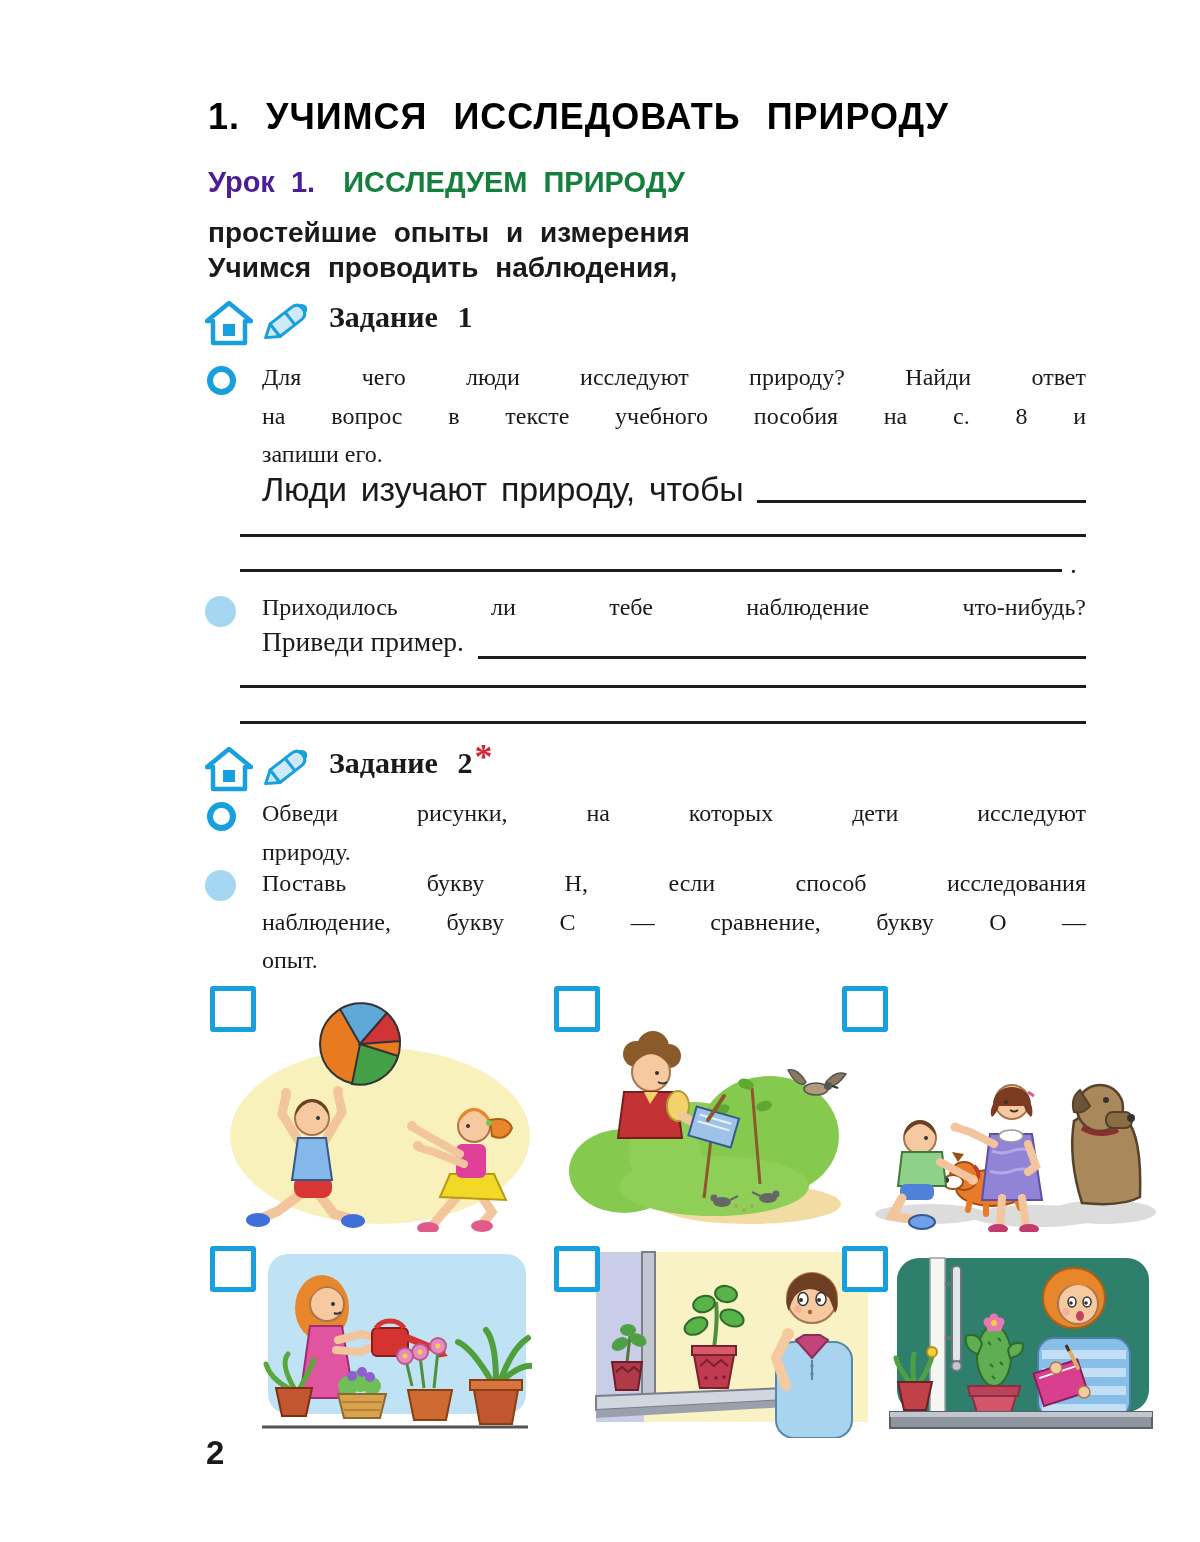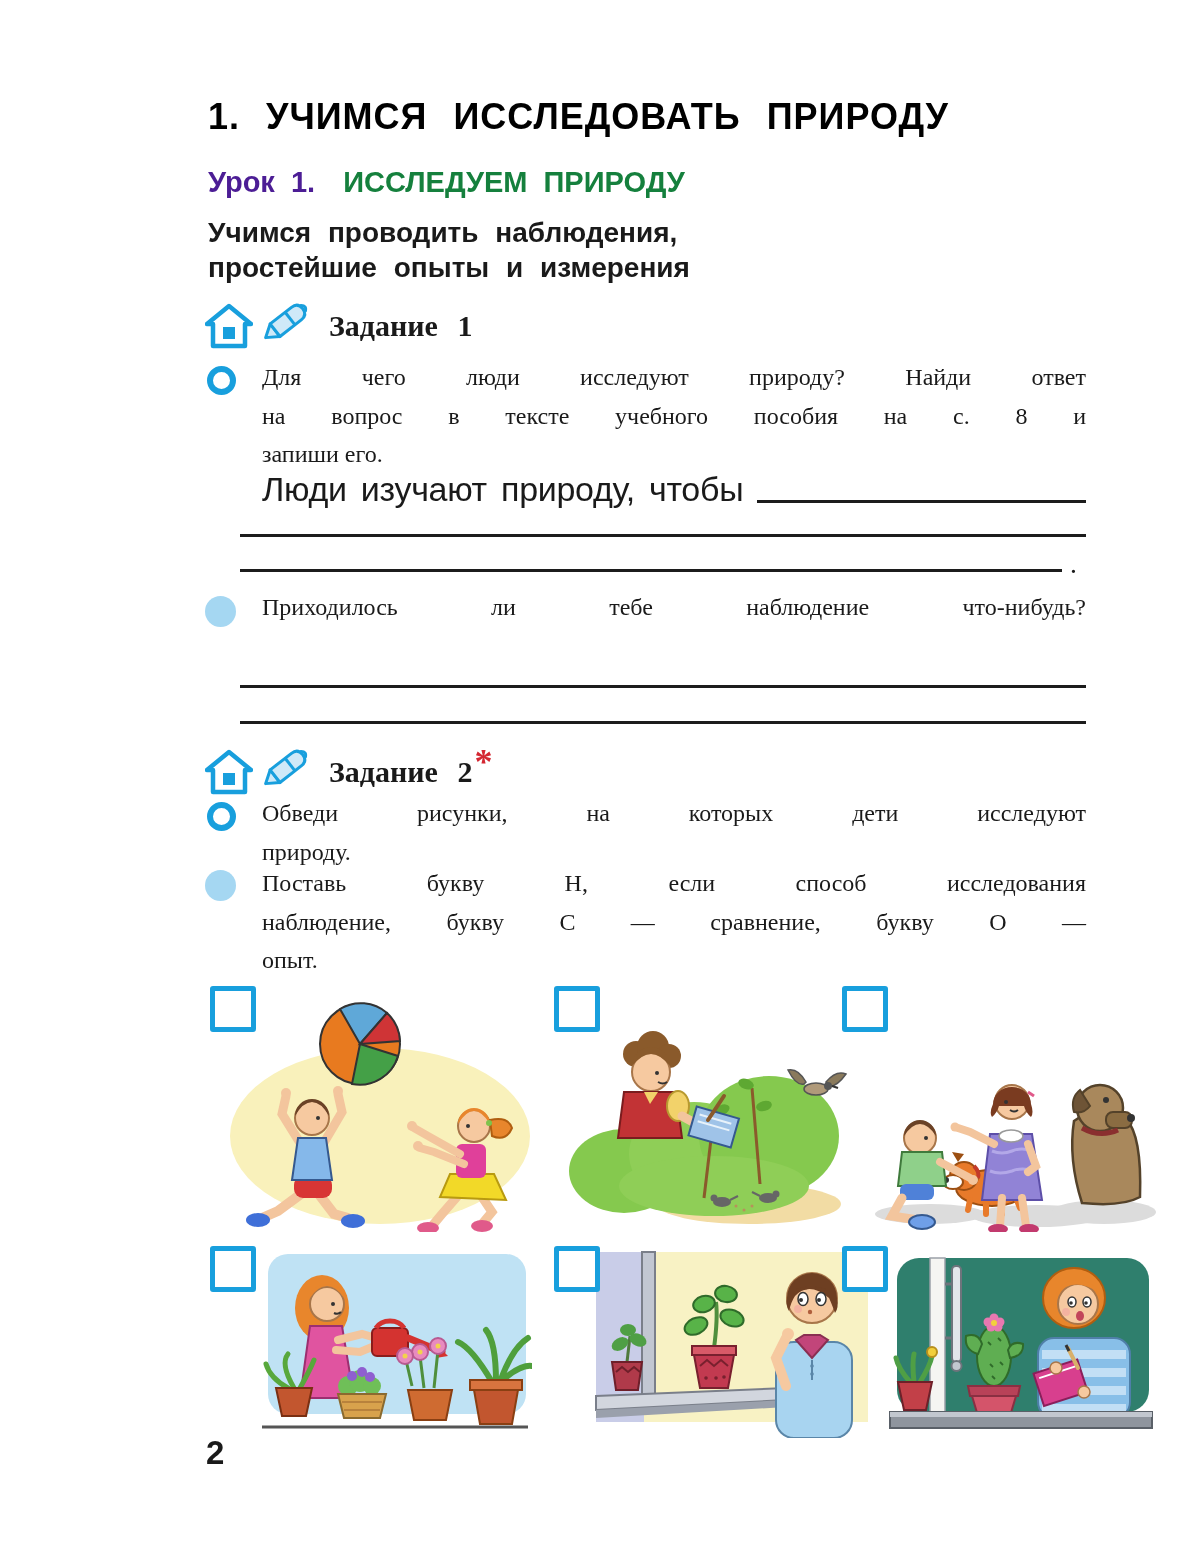--- a/index.html
+++ b/index.html
@@ -11,21 +11,21 @@
            font:bold 36px/1.15 "Liberation Sans",sans-serif;color:#000000;
            word-spacing:15px;letter-spacing:1px;}
   .lesson{position:absolute;left:208px;top:166px;
           font:bold 29px "Liberation Sans",sans-serif;word-spacing:8px;}
   .lesson-label{color:#4c1d95;}
   .lesson-title{color:#15803d;margin-left:12px;}
   .subtitle{position:absolute;left:208px;top:215px;
             font:bold 28px/35px "Liberation Sans",sans-serif;word-spacing:9px;}
 
   
-  .task-head{position:absolute;left:205px;display:flex;align-items:center;}
+  .task-head{position:absolute;left:205px;display:flex;align-items:flex-start;}
   .task-head svg{flex:0 0 auto;}
   .pen{margin-left:6px;}
   .task-title{font:bold 30px "Liberation Serif",serif;margin-left:14px;word-spacing:12px;}
   .star{color:#d42732;font:bold 36px "Liberation Serif",serif;position:relative;top:-10px;left:2px;}
 
   
   .bullet-o{position:absolute;width:17px;height:17px;border:6px solid #189fdd;border-radius:50%;background:#fff;}
   .bullet-f{position:absolute;width:31px;height:31px;border-radius:50%;background:#a5d7f2;}
 
   
@@ -54,22 +54,22 @@
 <body>
 
 <div class="page">
 
   <h1 class="chapter">1. УЧИМСЯ ИССЛЕДОВАТЬ ПРИРОДУ</h1>
   <div class="lesson">
     <span class="lesson-label">Урок 1.</span>
     <span class="lesson-title">ИССЛЕДУЕМ ПРИРОДУ</span>
   </div>
   <div class="subtitle">
+    <div>простейшие опыты и измерения</div>
     <div>Учимся проводить наблюдения,</div>
-    <div>простейшие опыты и измерения</div>
   </div>
 
   <div class="task-head" style="top:300px;">
     <svg width="48" height="46" viewBox="0 0 48 46">
       <path d="M24 3 L46 21 L40 21 L40 43 L8 43 L8 21 L2 21 Z" fill="#ffffff" stroke="#189fdd" stroke-width="4.5" stroke-linejoin="round"></path>
       <rect x="18" y="24" width="12" height="12" fill="#189fdd"></rect>
     </svg>
     <svg class="pen" width="56" height="52" viewBox="0 0 56 52">
       <g transform="rotate(-38 28 26)" fill="#cfe9f8" stroke="#189fdd" stroke-width="3" stroke-linejoin="round">
         <path d="M4 22 L16 14 L16 30 Z"></path>
@@ -91,20 +91,24 @@
   <div class="ansrow" style="top:470px;">
     <span class="pre sans-c">Люди изучают природу, чтобы</span>
     <span class="fill"></span>
   </div>
   <div class="wline" style="left:240px;top:534px;width:846px;"></div>
   <div class="wline" style="left:240px;top:569px;width:822px;"></div>
   <span class="dot" style="left:1070px;top:548px;">.</span>
 
   <span class="bullet-f" style="left:205px;top:596px;"></span>
   <div class="para jl" style="top:588px;">Приходилось ли тебе наблюдение что-нибудь?</div>
+  <div class="ansrow" style="top:626px;">
+    <span class="pre">Приведи пример.</span>
+    <span class="fill"></span>
+  </div>
   <div class="wline" style="left:240px;top:685px;width:846px;"></div>
   <div class="wline" style="left:240px;top:721px;width:846px;"></div>
 
   <div class="task-head" style="top:746px;">
     <svg width="48" height="46" viewBox="0 0 48 46">
       <path d="M24 3 L46 21 L40 21 L40 43 L8 43 L8 21 L2 21 Z" fill="#ffffff" stroke="#189fdd" stroke-width="4.5" stroke-linejoin="round"></path>
       <rect x="18" y="24" width="12" height="12" fill="#189fdd"></rect>
     </svg>
     <svg class="pen" width="56" height="52" viewBox="0 0 56 52">
       <g transform="rotate(-38 28 26)" fill="#cfe9f8" stroke="#189fdd" stroke-width="3" stroke-linejoin="round">

